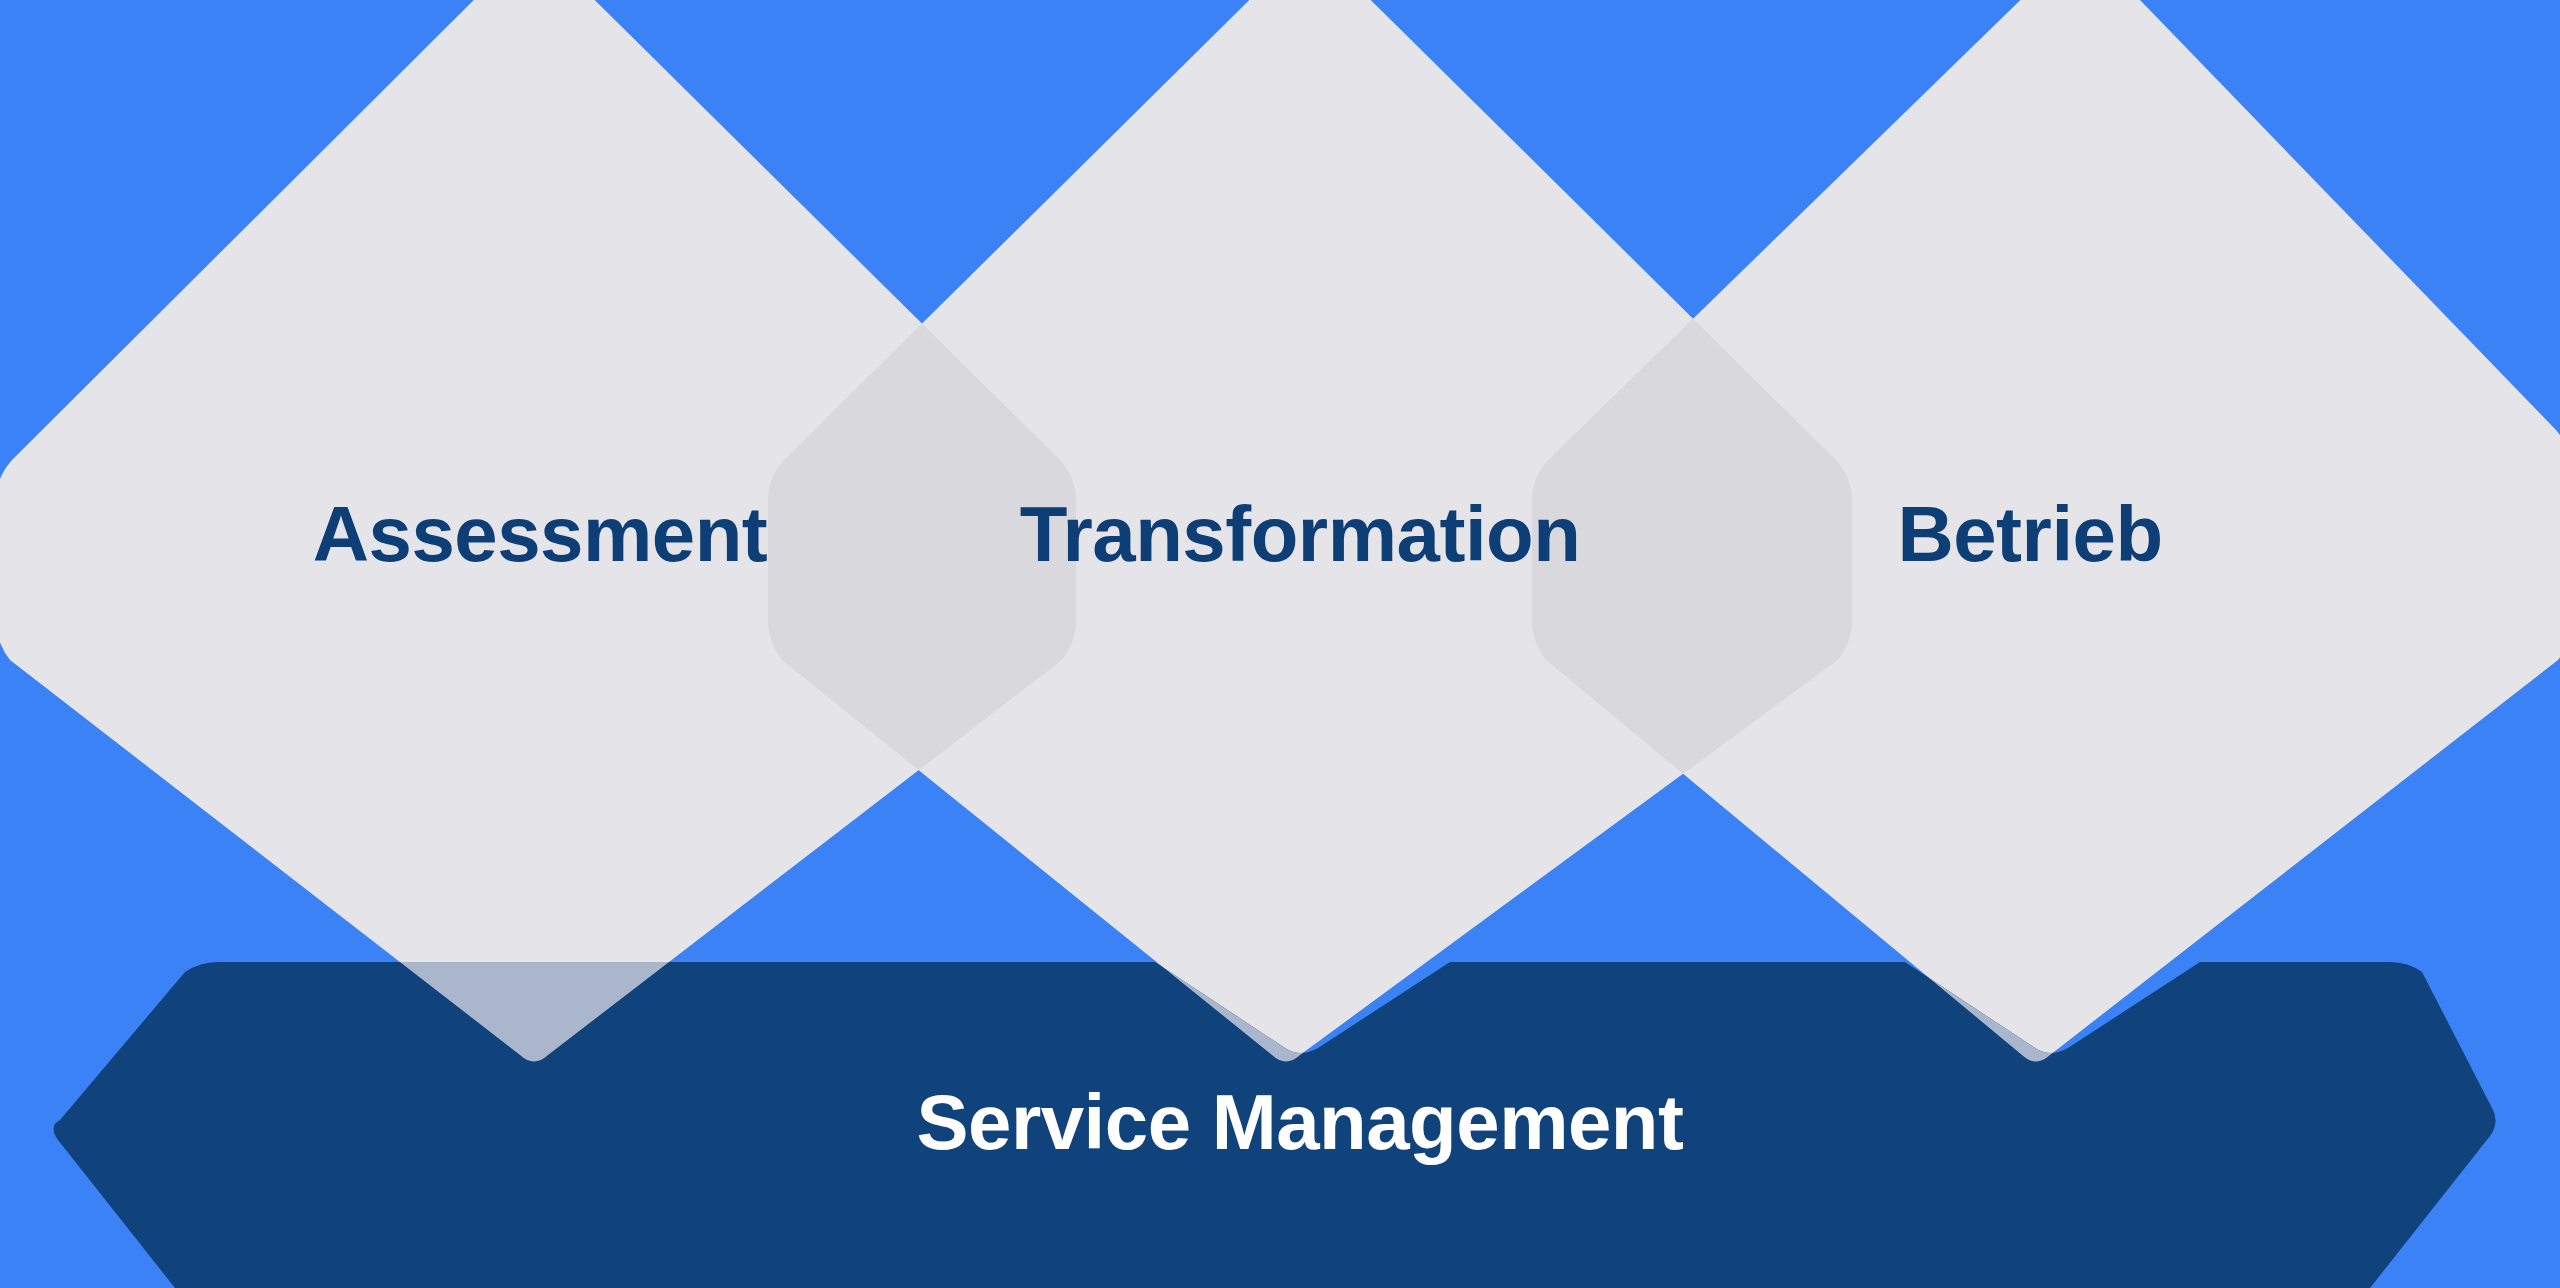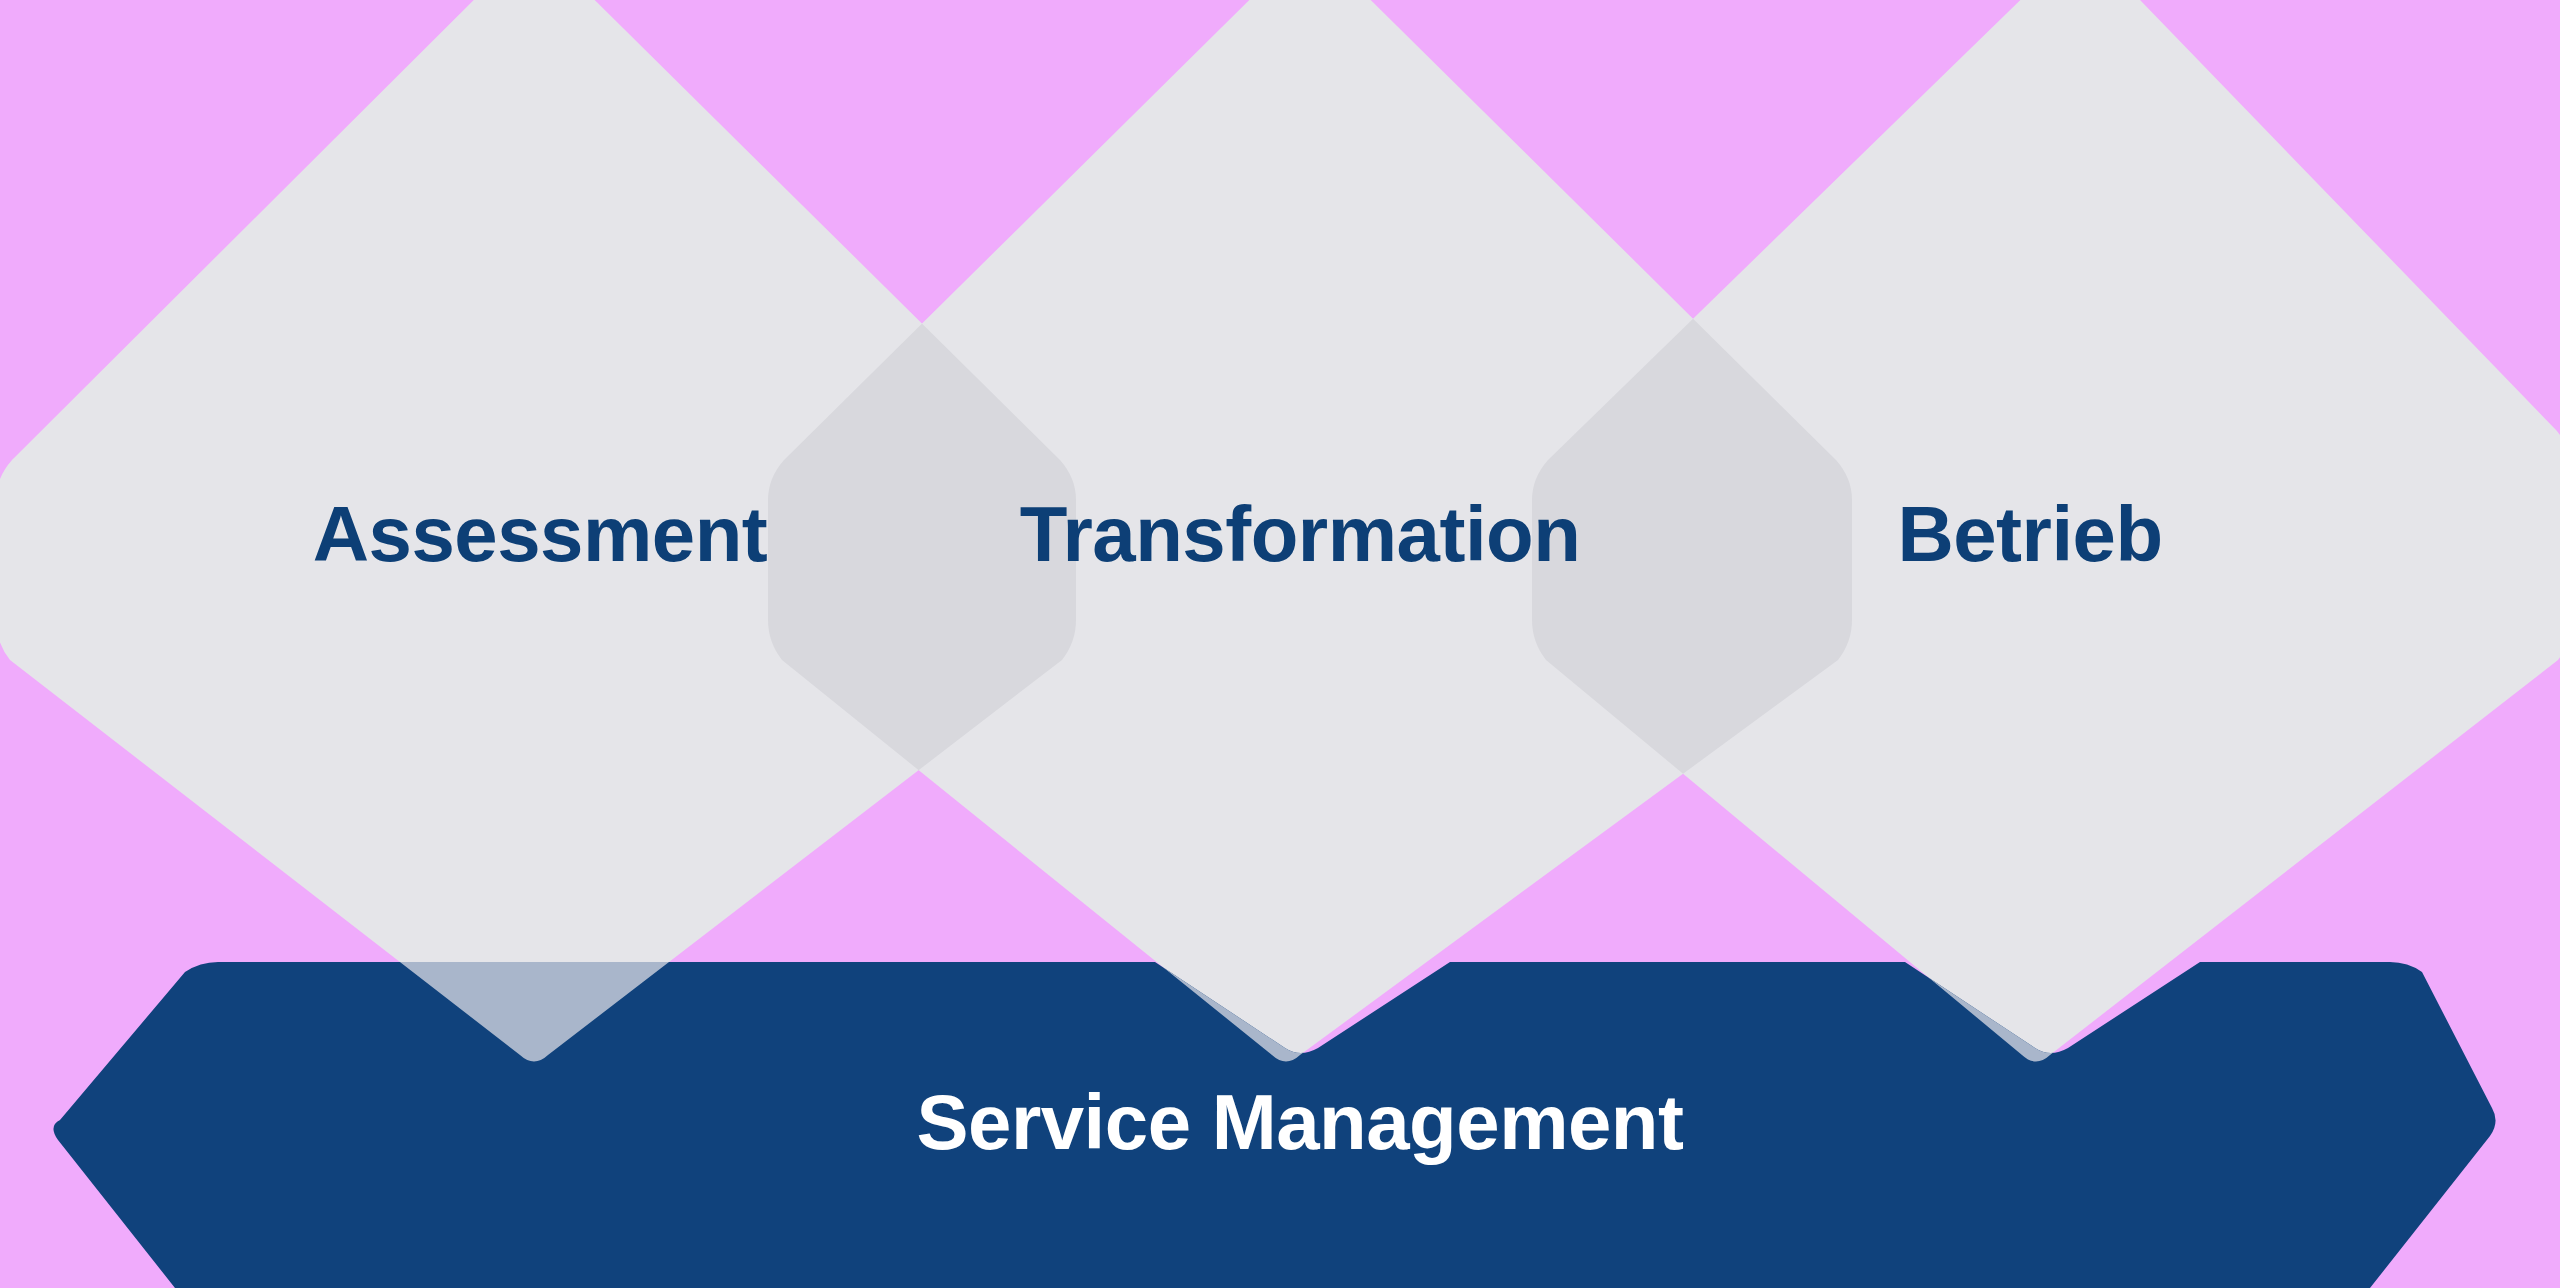--- a/index.html
+++ b/index.html
@@ -10,21 +10,21 @@
   body {
     width: 2560px;
     height: 1288px;
     overflow: hidden;
     font-family: "Liberation Sans", sans-serif;
   }
   #diagram-root {
     position: relative;
     width: 2560px;
     height: 1288px;
-    background: #f0abfc;
+    background: #3b82f6;
   }
   #diagram-svg {
     position: absolute;
     inset: 0;
     width: 2560px;
     height: 1288px;
     display: block;
   }
   .stage-label {
     font-family: "Liberation Sans", sans-serif;

